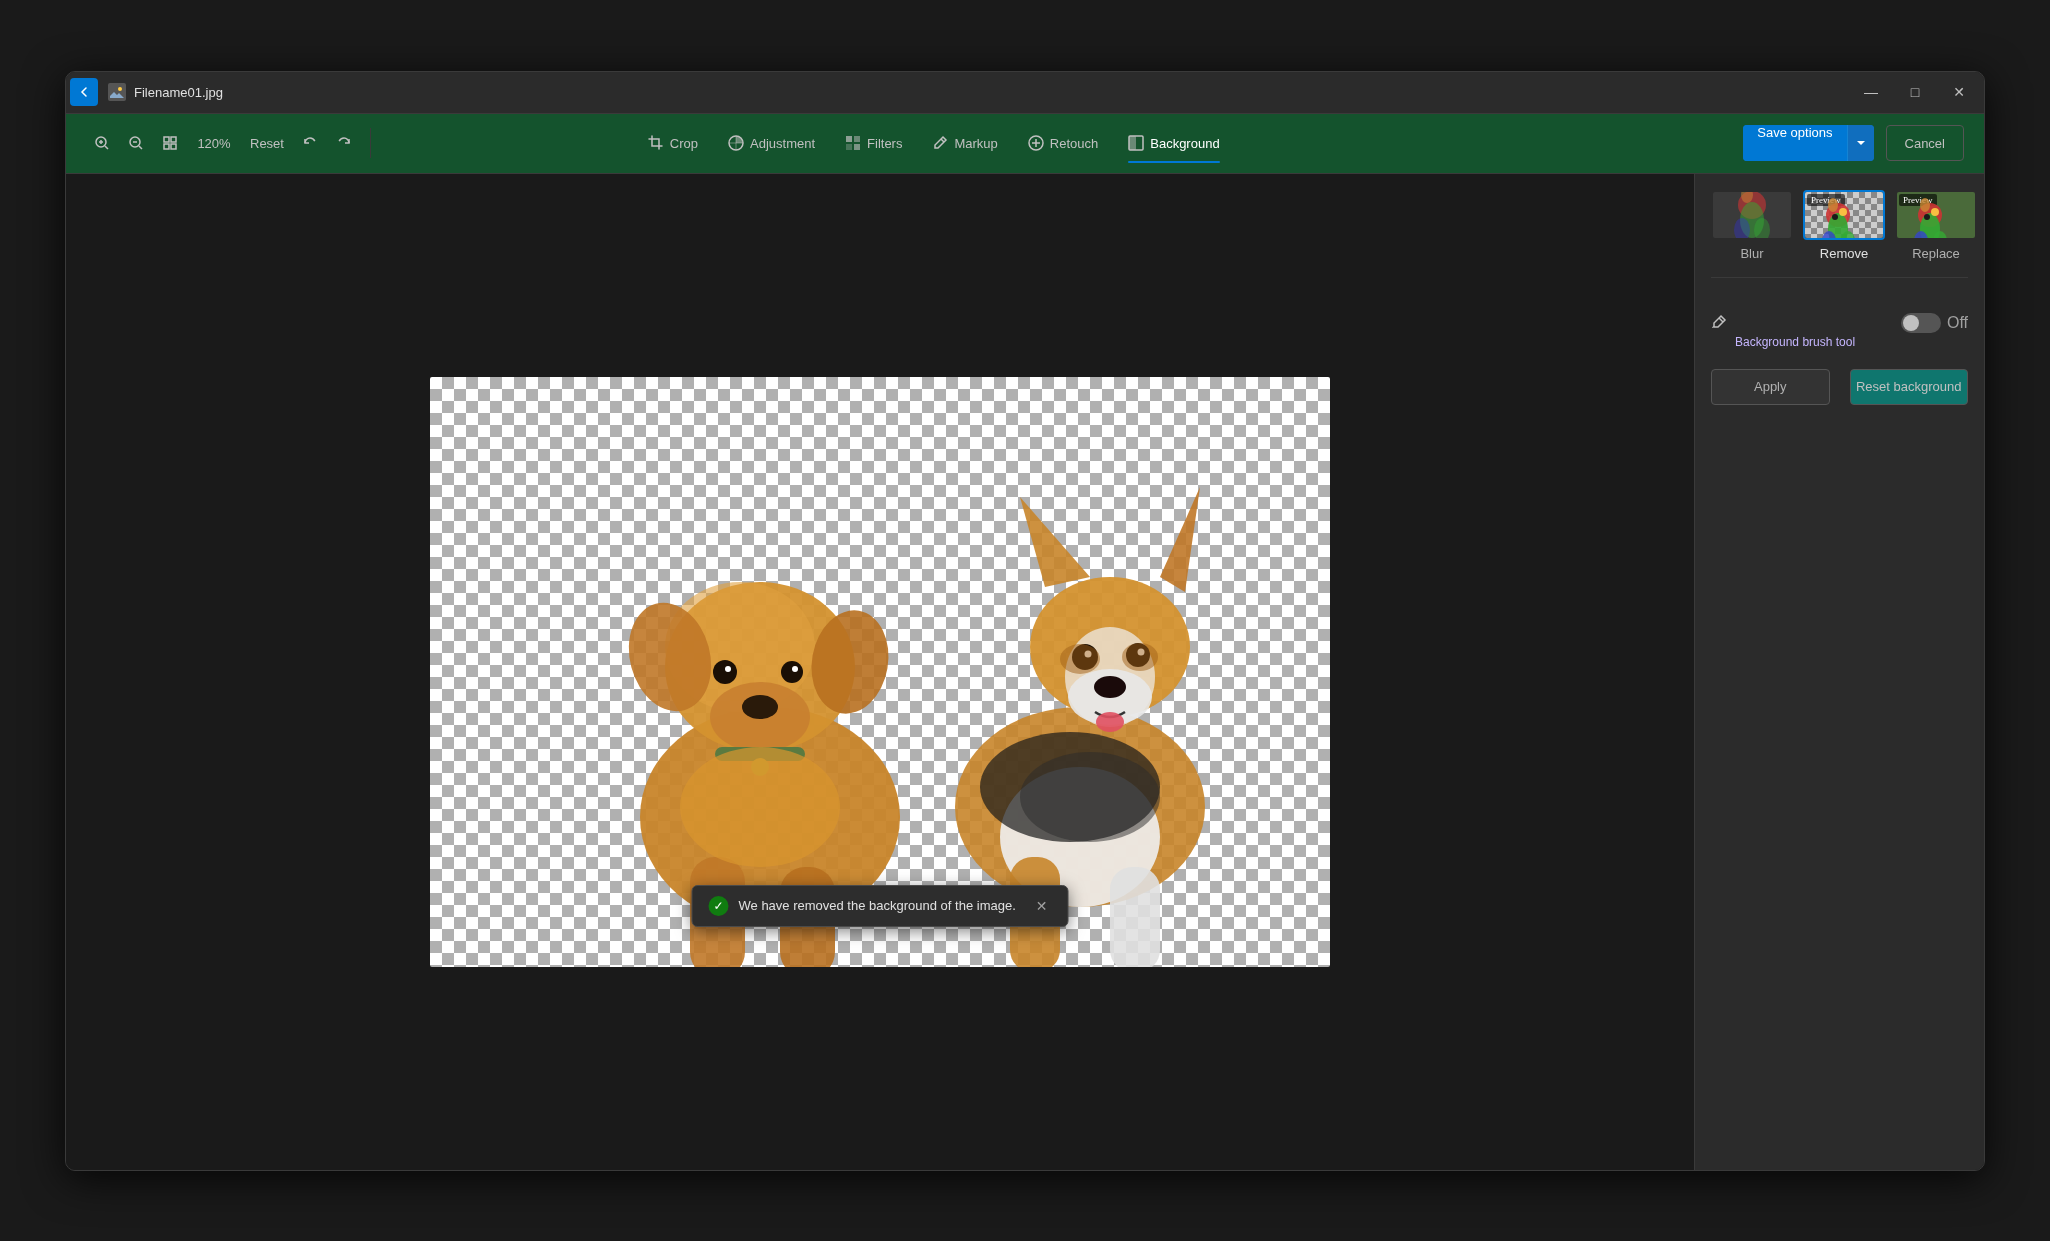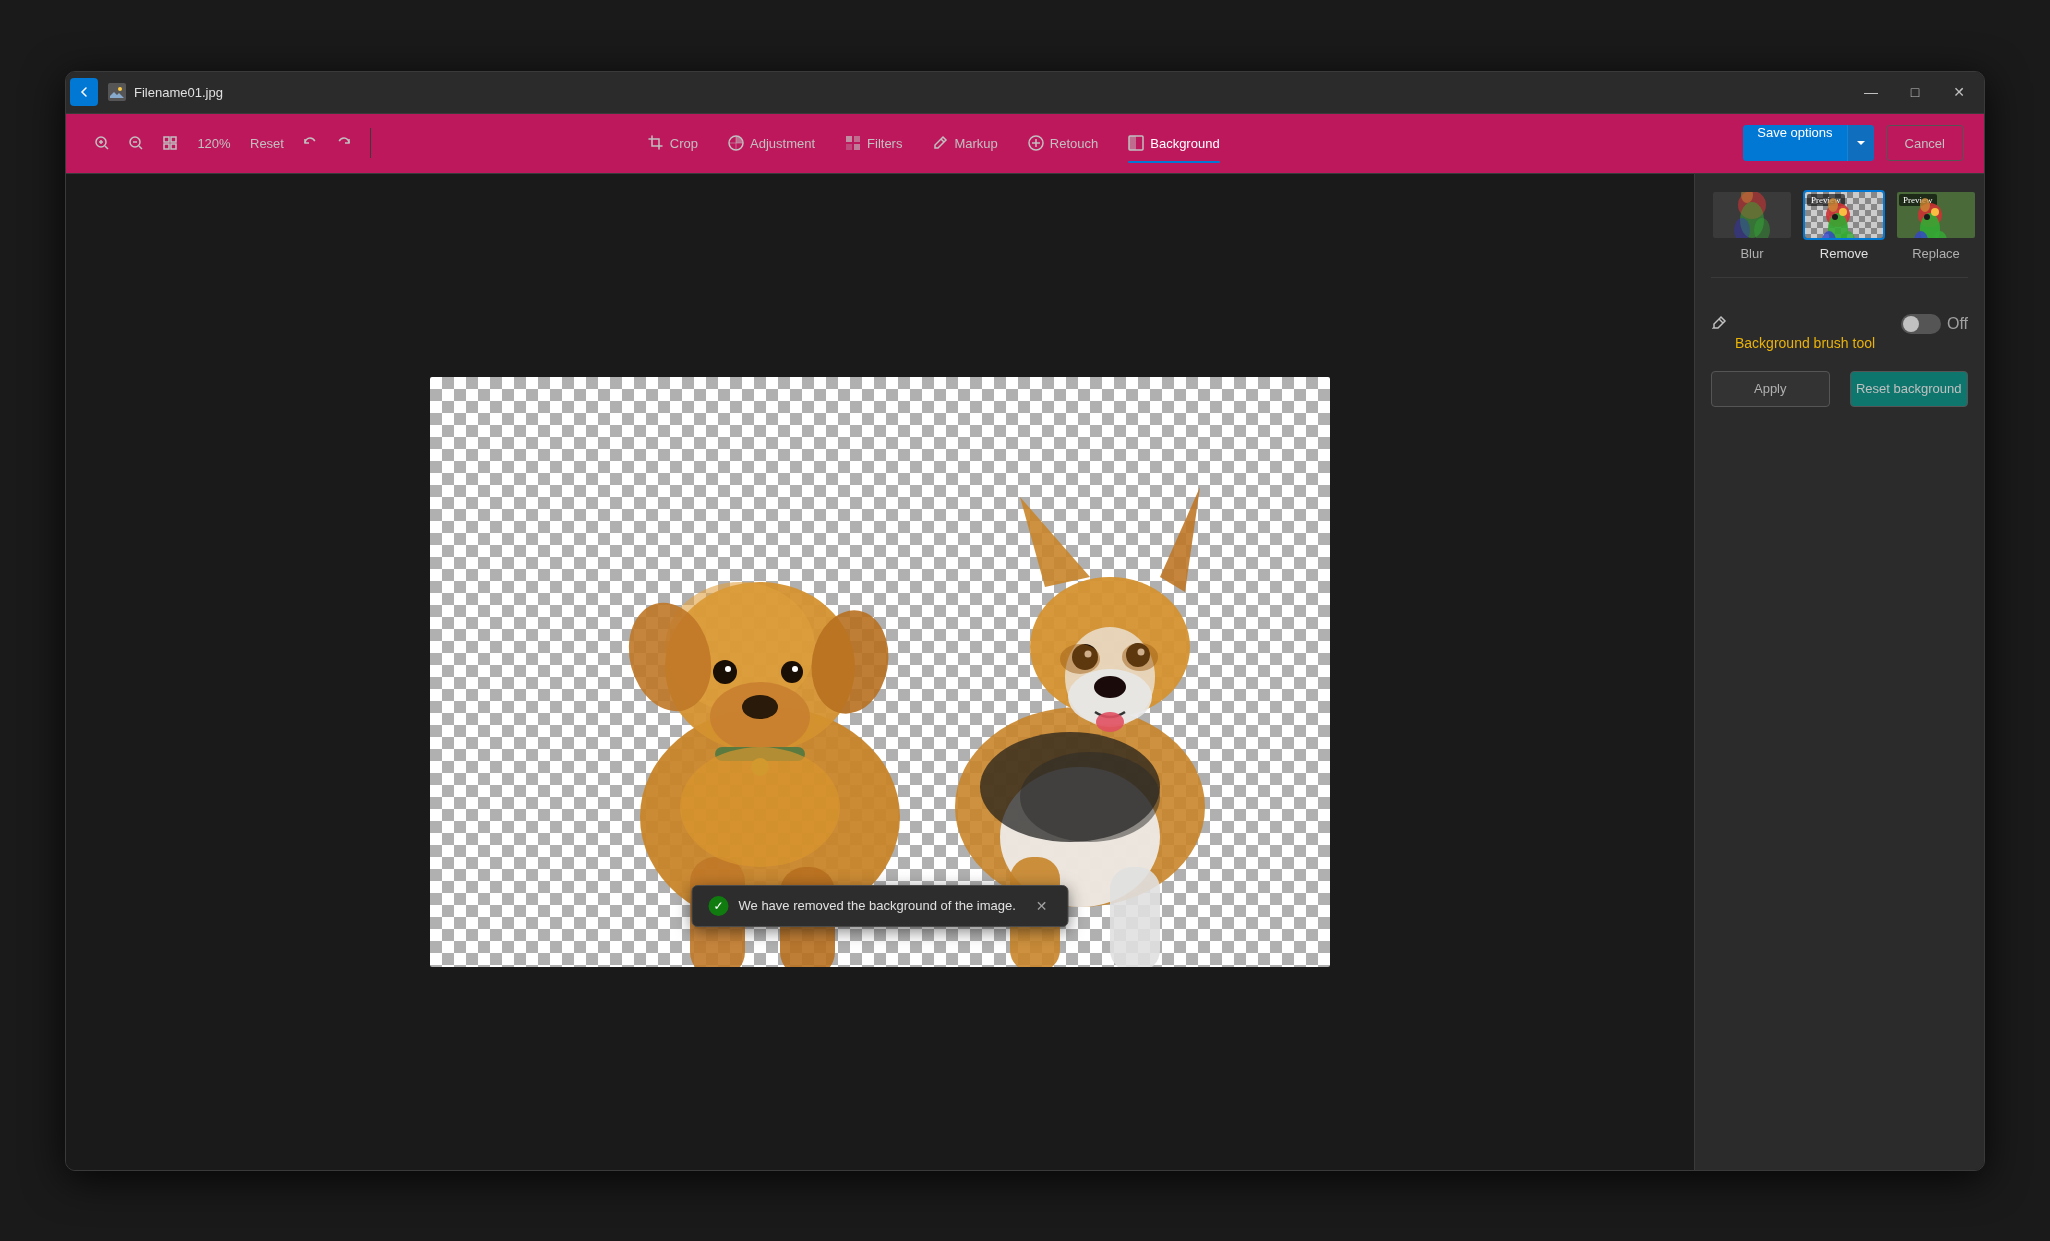--- a/index.html
+++ b/index.html
@@ -72,21 +72,21 @@
       display: flex;
       align-items: center;
       justify-content: center;
       font-size: 14px;
       border-radius: 4px;
     }
 
     
     .toolbar {
       height: 60px;
-      background: #be185d;
+      background: #14532d;
       display: flex;
       align-items: center;
       padding: 0 20px;
       gap: 4px;
       flex-shrink: 0;
       border-bottom: 1px solid #3a3a3a;
     }
     .tool-group {
       display: flex;
       align-items: center;
@@ -354,22 +354,22 @@
       display: flex;
       align-items: center;
       gap: 8px;
       padding: 4px 0;
     }
     .brush-tool-icon {
       font-size: 15px;
       color: #c0c0c0;
     }
     .brush-tool-label {
-      font-size: 14px;
-      color: #eab308;
+      font-size: 12px;
+      color: #c4b5fd;
       flex: 1;
       margin-top: 37px;
     }
     .toggle-switch {
       display: flex;
       align-items: center;
       gap: 6px;
     }
     .toggle-track {
       width: 40px;

